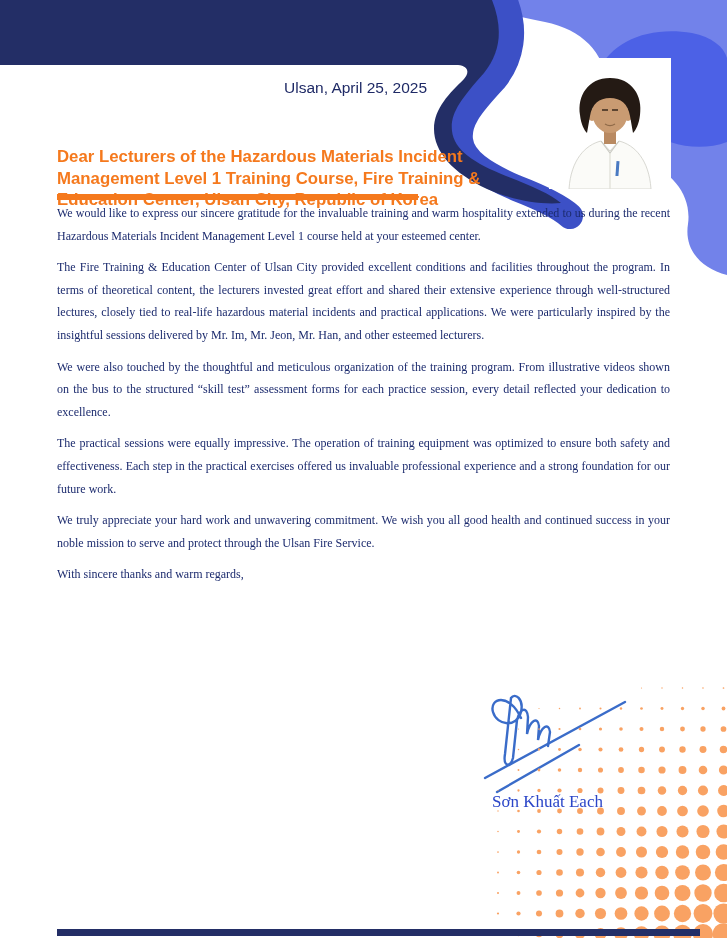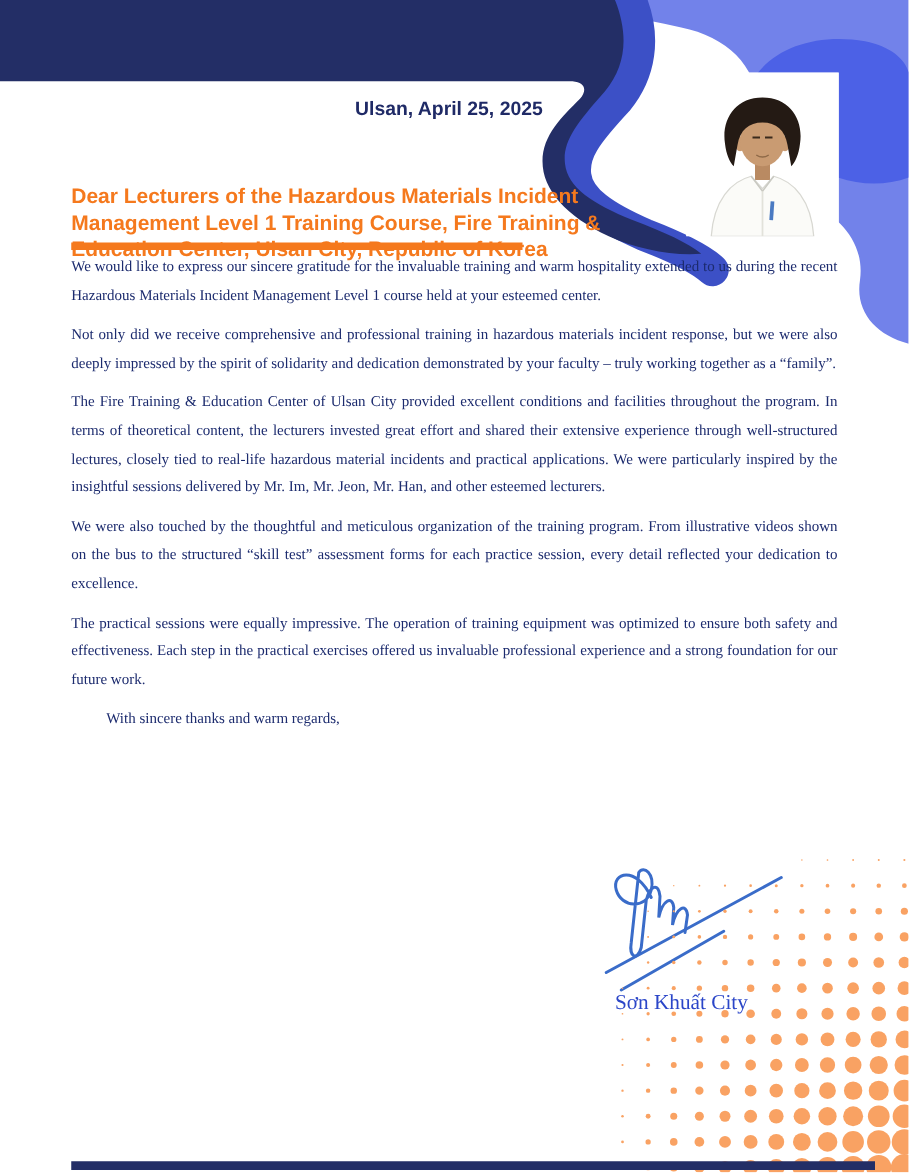--- a/index.html
+++ b/index.html
@@ -24,21 +24,21 @@
     font-family:"Liberation Serif", serif;
   }
   #header-art{position:absolute;left:0;top:0;width:727px;height:280px;}
   .shape-light{fill:var(--header-light-blue);}
   .shape-corner{fill:var(--header-corner-blue);}
   .shape-mid{stroke:var(--header-mid-blue);stroke-width:26;fill:none;stroke-linecap:round;}
   .shape-navy{fill:var(--navy);}
   #date-line{
     position:absolute;left:284px;top:79px;
     font-family:"Liberation Sans", sans-serif;
-    font-weight:bold;font-size:15.5px;color:var(--date-text);
+    font-weight:normal;font-size:15.5px;color:var(--date-text);
     white-space:nowrap;
   }
   #photo{
     position:absolute;left:549px;top:58px;width:122px;height:131px;
     background:#fff;
   }
   #salutation{
     position:absolute;left:57px;top:146px;width:505px;
     font-family:"Liberation Sans", sans-serif;
     font-weight:bold;font-size:16.8px;line-height:21.5px;
@@ -47,21 +47,21 @@
   #orange-rule{
     position:absolute;left:57px;top:194px;width:361px;height:6px;
     background:var(--accent-orange);
   }
   #letter-body{
     position:absolute;left:57px;top:202px;width:613px;
     font-size:12px;line-height:22.6px;color:var(--body-text);
     text-align:justify;
   }
   #letter-body p{margin-bottom:9px;}
-  #letter-body p.closing{text-align:left;margin-left:28px;}
+  #letter-body p.closing{text-align:left;}
   #signature-block{position:absolute;left:475px;top:688px;width:170px;height:130px;}
   #signature-svg path{stroke:var(--signature-blue);stroke-width:2.4;fill:none;stroke-linecap:round;}
   #signer-name{
     position:absolute;left:492px;top:792px;
     font-size:17px;color:var(--name-blue);white-space:nowrap;
   }
   #dotfield{position:absolute;right:0;bottom:0;width:250px;height:260px;}
   #footer-bar{
     position:absolute;left:57px;top:929px;width:643px;height:7px;
     background:var(--navy);
@@ -95,36 +95,36 @@
   </svg>
 
   <div id="date-line">Ulsan, April 25, 2025</div>
 
   <div id="salutation">Dear Lecturers of the Hazardous Materials Incident Management Level 1 Training Course, Fire Training &amp; Education Center, Ulsan City, Republic of Korea</div>
 
   <div id="orange-rule"></div>
 
   <div id="letter-body">
     <p>We would like to express our sincere gratitude for the invaluable training and warm hospitality extended to us during the recent Hazardous Materials Incident Management Level 1 course held at your esteemed center.</p>
-    <p>Not only did we receive comprehensive and professional training in hazardous materials incident response, but we were also deeply impressed by the spirit of solidarity and dedication demonstrated by your faculty – truly working together as a “family”.</p>
     <p>The Fire Training &amp; Education Center of Ulsan City provided excellent conditions and facilities throughout the program. In terms of theoretical content, the lecturers invested great effort and shared their extensive experience through well-structured lectures, closely tied to real-life hazardous material incidents and practical applications. We were particularly inspired by the insightful sessions delivered by Mr. Im, Mr. Jeon, Mr. Han, and other esteemed lecturers.</p>
     <p>We were also touched by the thoughtful and meticulous organization of the training program. From illustrative videos shown on the bus to the structured “skill test” assessment forms for each practice session, every detail reflected your dedication to excellence.</p>
     <p>The practical sessions were equally impressive. The operation of training equipment was optimized to ensure both safety and effectiveness. Each step in the practical exercises offered us invaluable professional experience and a strong foundation for our future work.</p>
+    <p>We truly appreciate your hard work and unwavering commitment. We wish you all good health and continued success in your noble mission to serve and protect through the Ulsan Fire Service.</p>
     <p class="closing">With sincere thanks and warm regards,</p>
   </div>
 
   <svg id="signature-block" viewBox="0 0 170 130" aria-hidden="true">
     <g id="signature-svg">
       <path d="M46,30 C34,4 14,10 18,24 C22,38 42,40 46,24 C49,11 40,4 36,10 L30,66 C28,78 35,81 38,70 L42,32 C45,20 52,18 53,29 L52,46 C55,32 63,28 64,38 L63,52 C66,38 74,34 75,44 L73,58"></path>
       <path d="M10,90 L150,14"></path>
       <path d="M22,104 L104,57"></path>
     </g>
   </svg>
 
-  <div id="signer-name">Sơn Khuất City</div>
+  <div id="signer-name">Sơn Khuất Each</div>
 
   <svg id="dotfield" viewBox="477 678 250 260" aria-hidden="true">
       <circle cx="641.5" cy="688" r="0.60" fill="#f9a263"></circle>
       <circle cx="662" cy="688" r="0.67" fill="#f9a263"></circle>
       <circle cx="682.5" cy="688" r="0.73" fill="#f9a263"></circle>
       <circle cx="703" cy="688" r="0.79" fill="#f9a263"></circle>
       <circle cx="723.5" cy="688" r="0.85" fill="#f9a263"></circle>
       <circle cx="539" cy="708.5" r="0.57" fill="#f9a263"></circle>
       <circle cx="559.5" cy="708.5" r="0.74" fill="#f9a263"></circle>
       <circle cx="580" cy="708.5" r="0.89" fill="#f9a263"></circle>

